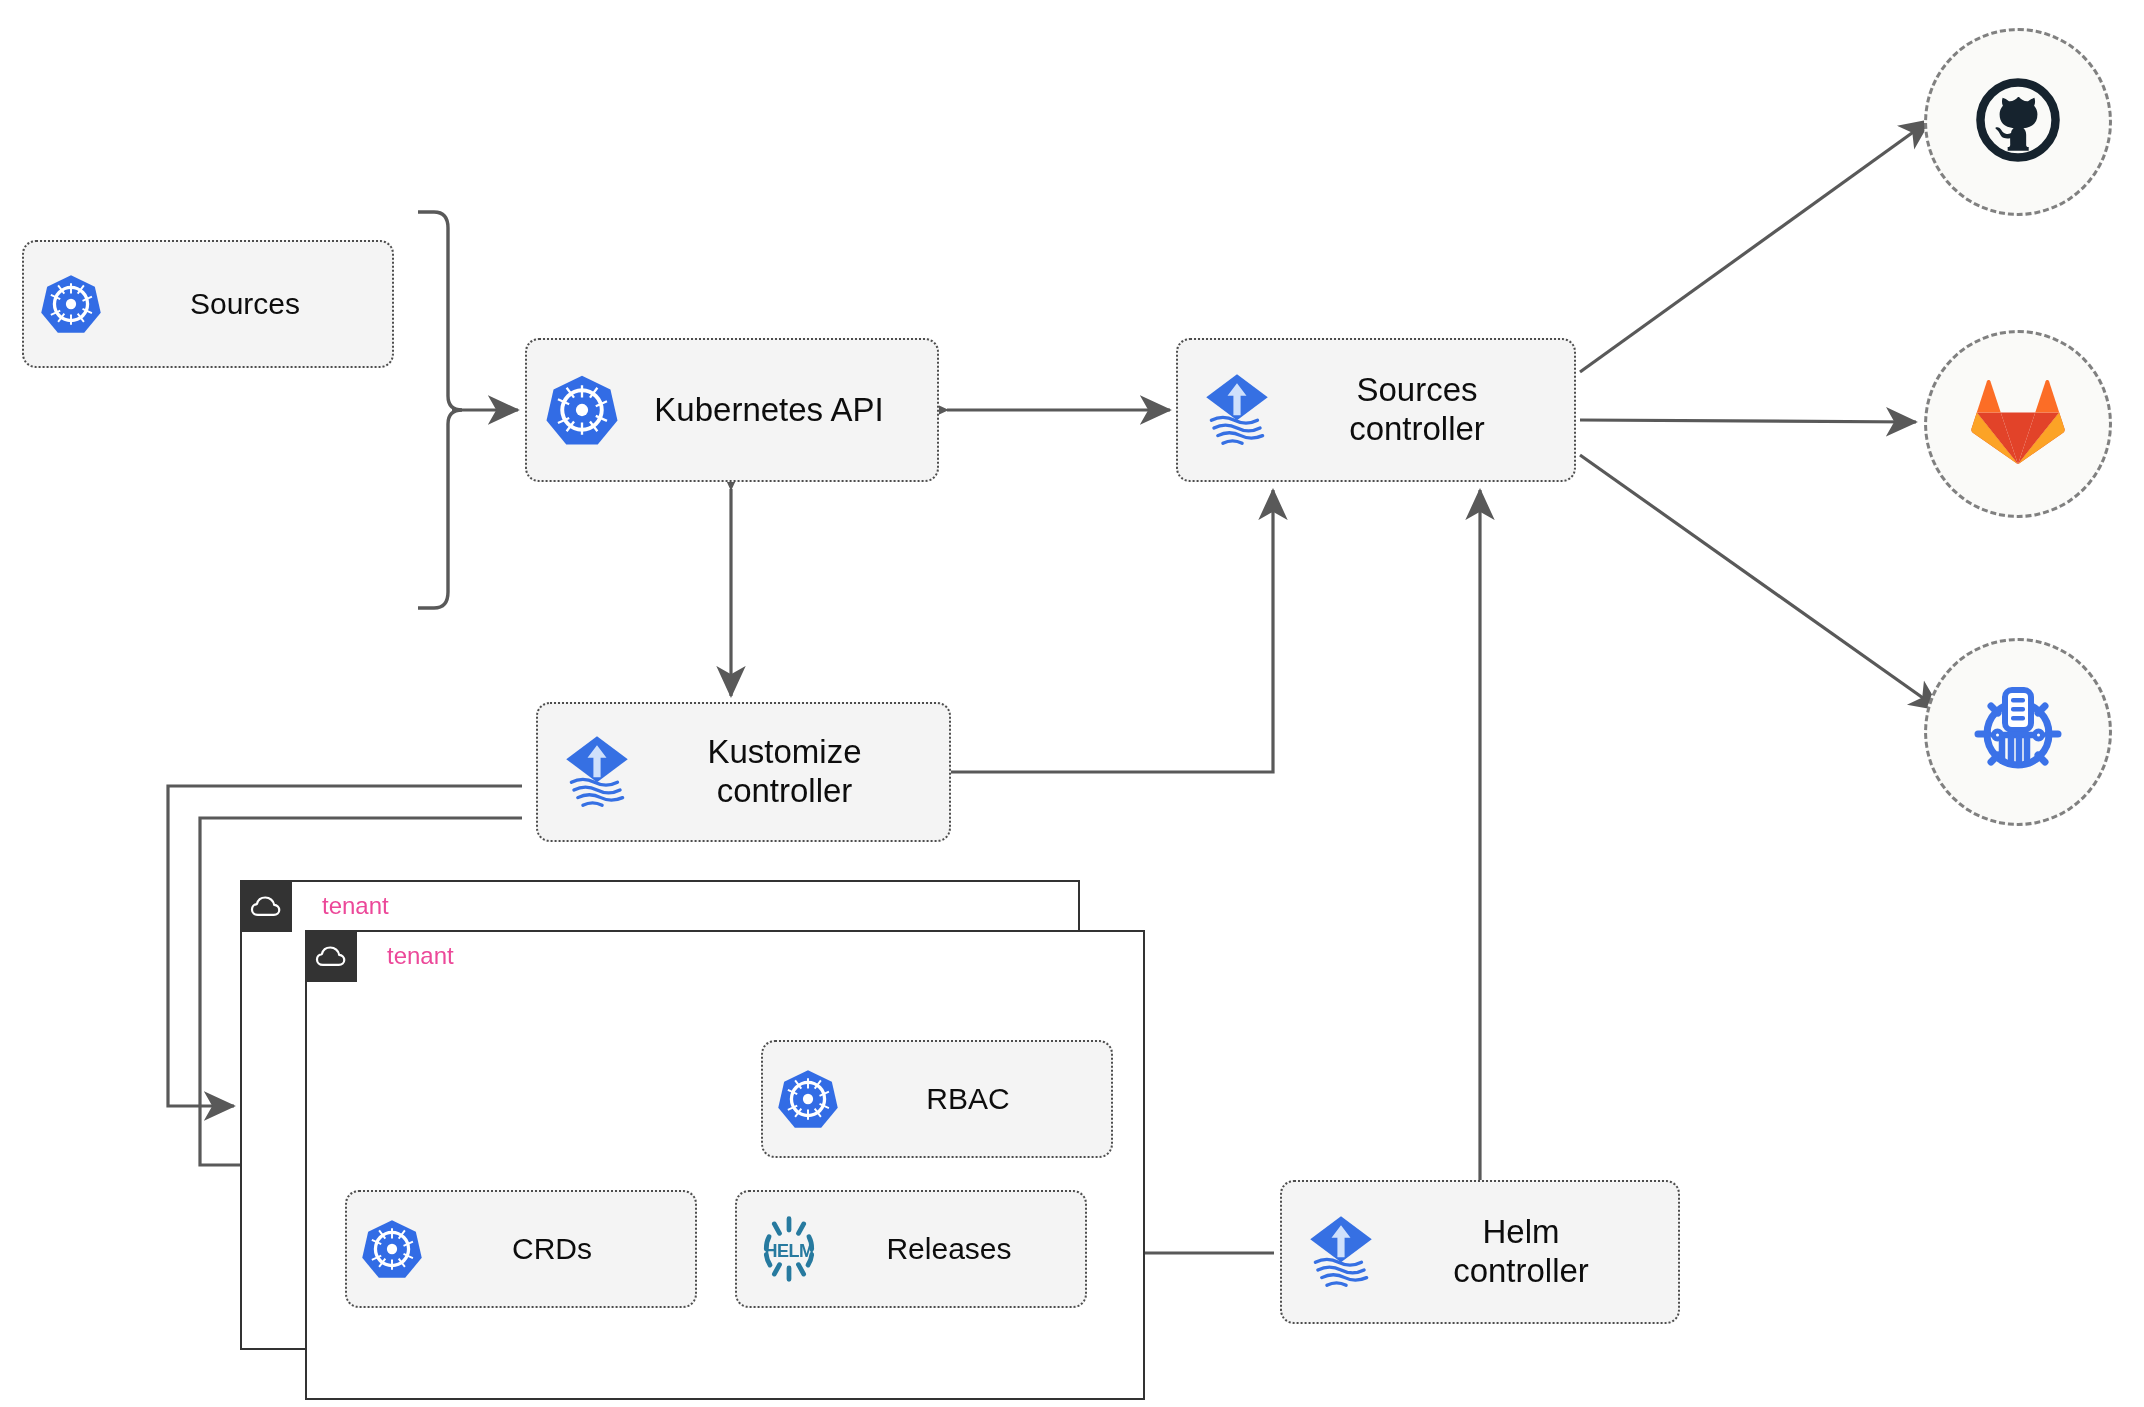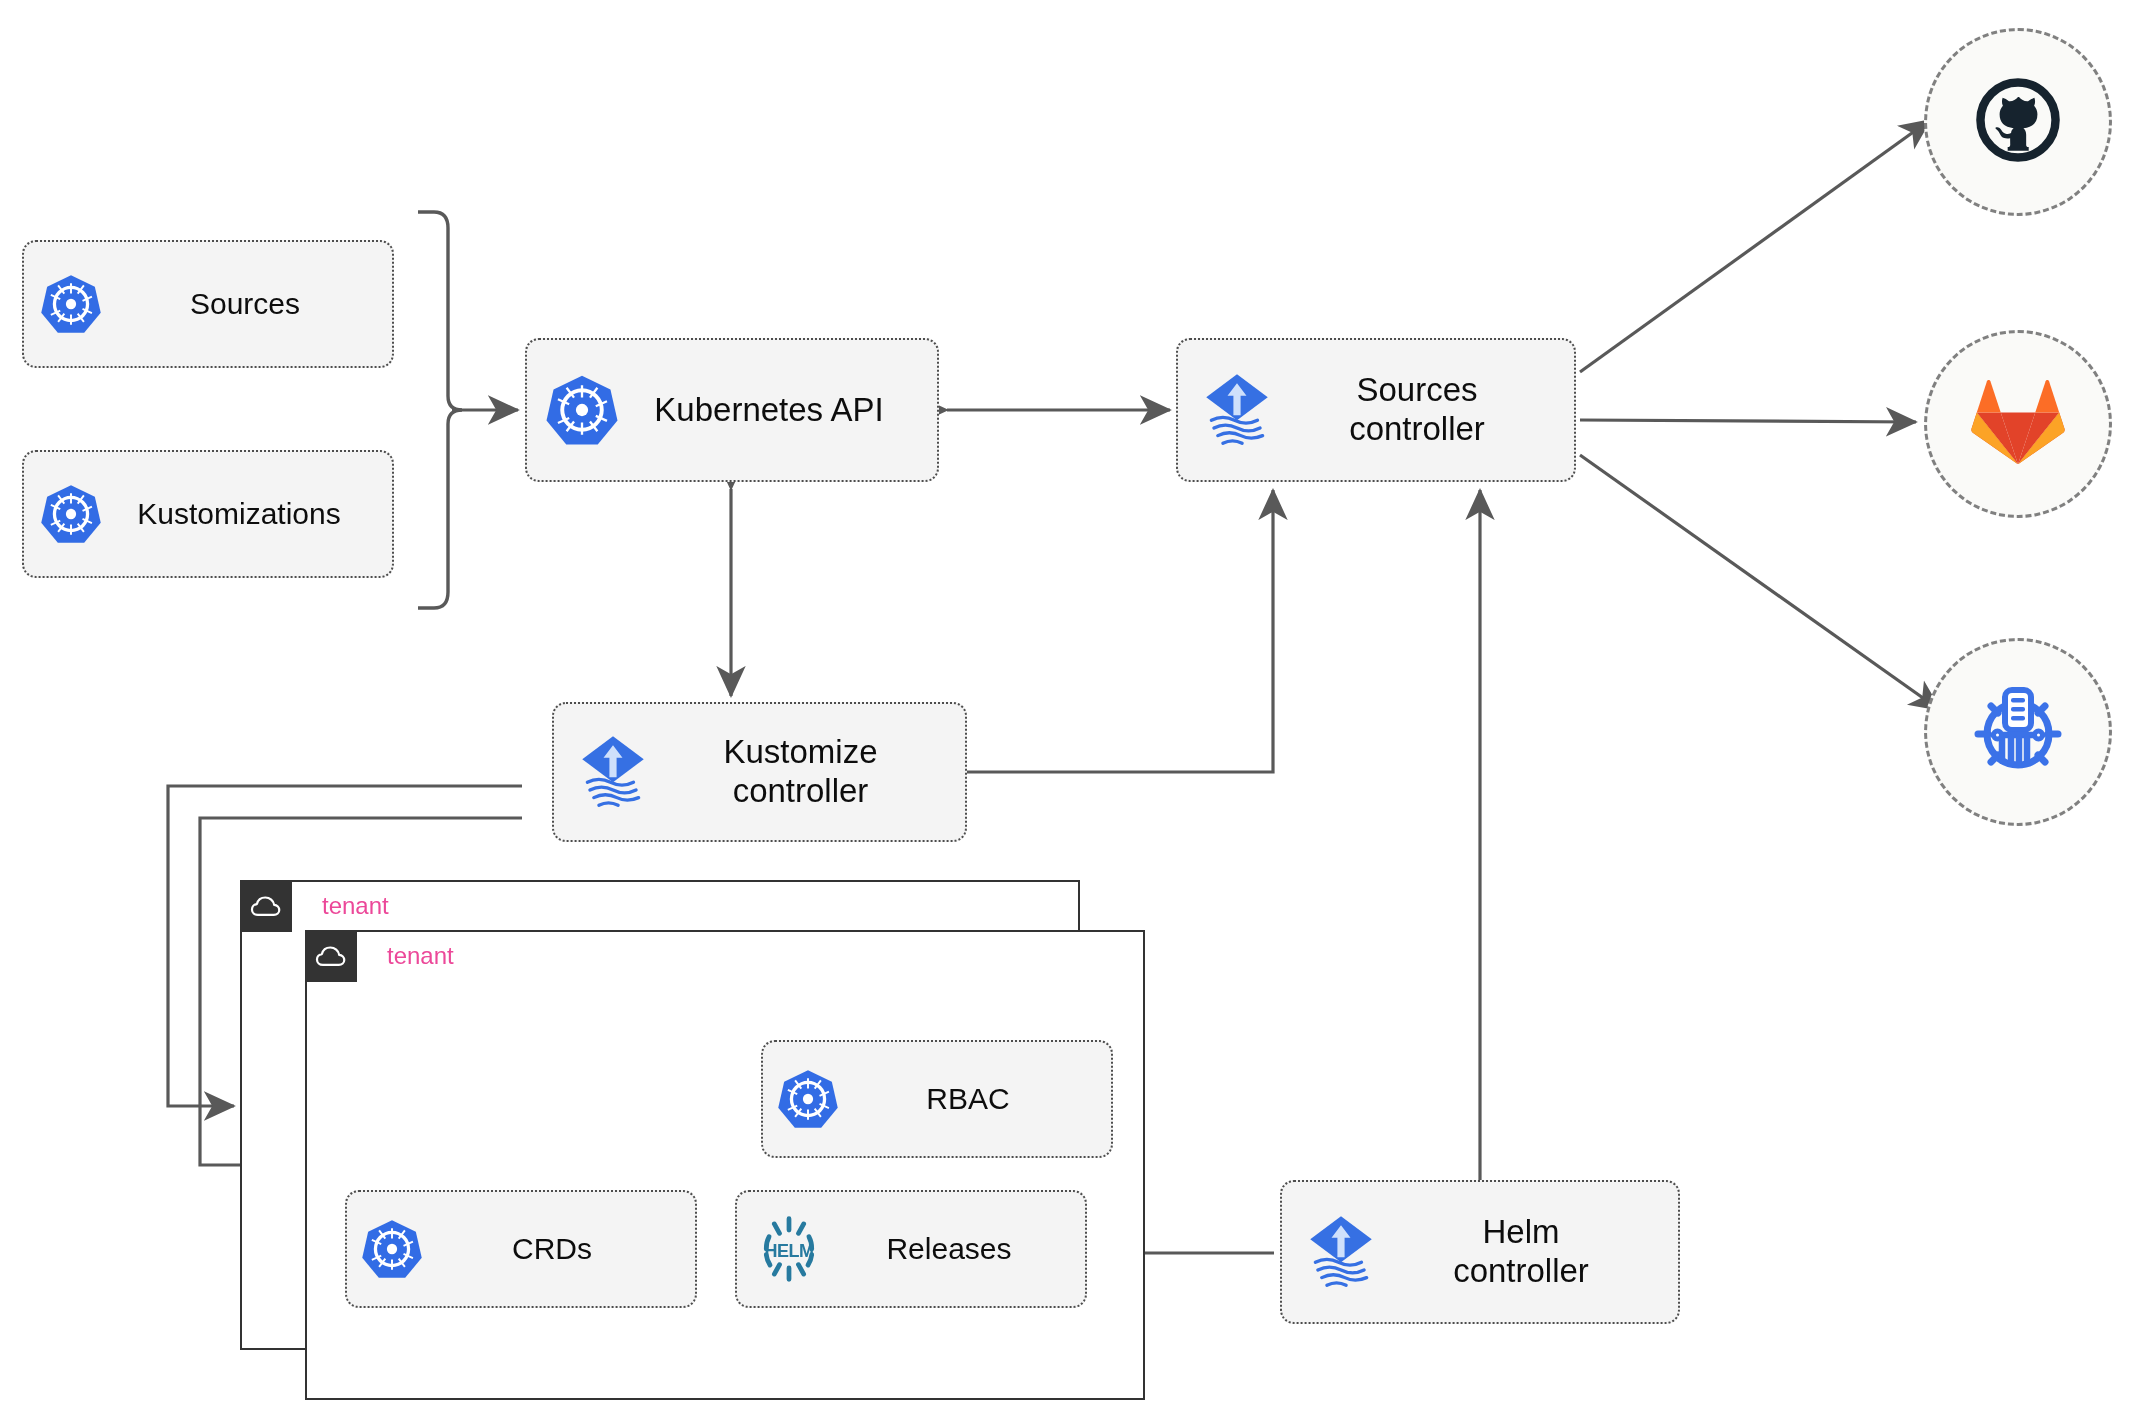--- a/index.html
+++ b/index.html
@@ -49,21 +49,21 @@
     color: #0d0d0d;
     line-height: 1.18;
     white-space: pre-line;
   }
 
   
   .n-sources      { left:22px;  top:240px;  width:372px; height:128px; padding:0 16px;gap:12px; }
   .n-kustomizations{left:22px;  top:450px;  width:372px; height:128px; padding:0 16px; }
   .n-k8sapi       { left:525px; top:338px;  width:414px; height:144px; padding:0 18px; }
   .n-srcctrl      { left:1176px;top:338px;  width:400px; height:144px; padding:0 18px; }
-  .n-kustomizectrl{ left:552px; top:702px;  width:415px; height:140px; padding:0 18px; }
+  .n-kustomizectrl{ left:536px; top:702px;  width:415px; height:140px; padding:0 18px; }
   .n-helmctrl     { left:1280px;top:1180px; width:400px; height:144px; padding:0 18px; }
 
   .n-sources  .lbl, .n-kustomizations .lbl { font-size: 30px; }
   .n-k8sapi   .lbl { font-size: 33px; }
   .n-srcctrl  .lbl, .n-kustomizectrl .lbl, .n-helmctrl .lbl { font-size: 33px; }
 
   
   .tile {
     position: absolute;
     box-sizing: border-box;
@@ -177,33 +177,20 @@
         <g fill="#ffffff">
           <circle cx="32" cy="32" r="5.3"></circle>
           <path d="M31 10.6h2v10.6h-2zM31 42.8h2v10.6h-2zM10.8 23.6l.8-1.8 9.7 4.3-.8 1.8zM43.5 38l.8-1.8 9.7 4.3-.8 1.8zM53.2 23.6l.8 1.8-9.7 4.3-.8-1.8zM20.5 38l.8 1.8-9.7 4.3-.8-1.8zM17.9 13.4l1.6-1.2 6.4 8.5-1.6 1.2zM38.1 42.5l1.6-1.2 6.4 8.5-1.6 1.2zM46.1 13.4l-1.6-1.2-6.4 8.5 1.6 1.2zM25.9 42.5l-1.6-1.2-6.4 8.5 1.6 1.2z"></path>
           <path d="M32 13.2a18.8 18.8 0 1 0 0 37.6 18.8 18.8 0 0 0 0-37.6zm0 3.4a15.4 15.4 0 1 1 0 30.8 15.4 15.4 0 0 1 0-30.8z"></path>
         </g>
       </svg>
     </span>
     <span class="lbl">Sources</span>
   </div>
 
-  <div class="node n-kustomizations">
-    <span class="ico">
-      <svg width="62" height="62" viewBox="0 0 64 64">
-        <path fill="#326ce5" d="M32 2.4 56.6 14.3 62.7 41 45.6 61.8H18.4L1.3 41 7.4 14.3z"></path>
-        <g fill="#ffffff">
-          <circle cx="32" cy="32" r="5.3"></circle>
-          <path d="M31 10.6h2v10.6h-2zM31 42.8h2v10.6h-2zM10.8 23.6l.8-1.8 9.7 4.3-.8 1.8zM43.5 38l.8-1.8 9.7 4.3-.8 1.8zM53.2 23.6l.8 1.8-9.7 4.3-.8-1.8zM20.5 38l.8 1.8-9.7 4.3-.8-1.8zM17.9 13.4l1.6-1.2 6.4 8.5-1.6 1.2zM38.1 42.5l1.6-1.2 6.4 8.5-1.6 1.2zM46.1 13.4l-1.6-1.2-6.4 8.5 1.6 1.2zM25.9 42.5l-1.6-1.2-6.4 8.5 1.6 1.2z"></path>
-          <path d="M32 13.2a18.8 18.8 0 1 0 0 37.6 18.8 18.8 0 0 0 0-37.6zm0 3.4a15.4 15.4 0 1 1 0 30.8 15.4 15.4 0 0 1 0-30.8z"></path>
-        </g>
-      </svg>
-    </span>
-    <span class="lbl">Kustomizations</span>
-  </div>
 
   <div class="node n-k8sapi">
     <span class="ico">
       <svg width="74" height="74" viewBox="0 0 64 64">
         <path fill="#326ce5" d="M32 2.4 56.6 14.3 62.7 41 45.6 61.8H18.4L1.3 41 7.4 14.3z"></path>
         <g fill="#ffffff">
           <circle cx="32" cy="32" r="5.3"></circle>
           <path d="M31 10.6h2v10.6h-2zM31 42.8h2v10.6h-2zM10.8 23.6l.8-1.8 9.7 4.3-.8 1.8zM43.5 38l.8-1.8 9.7 4.3-.8 1.8zM53.2 23.6l.8 1.8-9.7 4.3-.8-1.8zM20.5 38l.8 1.8-9.7 4.3-.8-1.8zM17.9 13.4l1.6-1.2 6.4 8.5-1.6 1.2zM38.1 42.5l1.6-1.2 6.4 8.5-1.6 1.2zM46.1 13.4l-1.6-1.2-6.4 8.5 1.6 1.2zM25.9 42.5l-1.6-1.2-6.4 8.5 1.6 1.2z"></path>
           <path d="M32 13.2a18.8 18.8 0 1 0 0 37.6 18.8 18.8 0 0 0 0-37.6zm0 3.4a15.4 15.4 0 1 1 0 30.8 15.4 15.4 0 0 1 0-30.8z"></path>
         </g>

